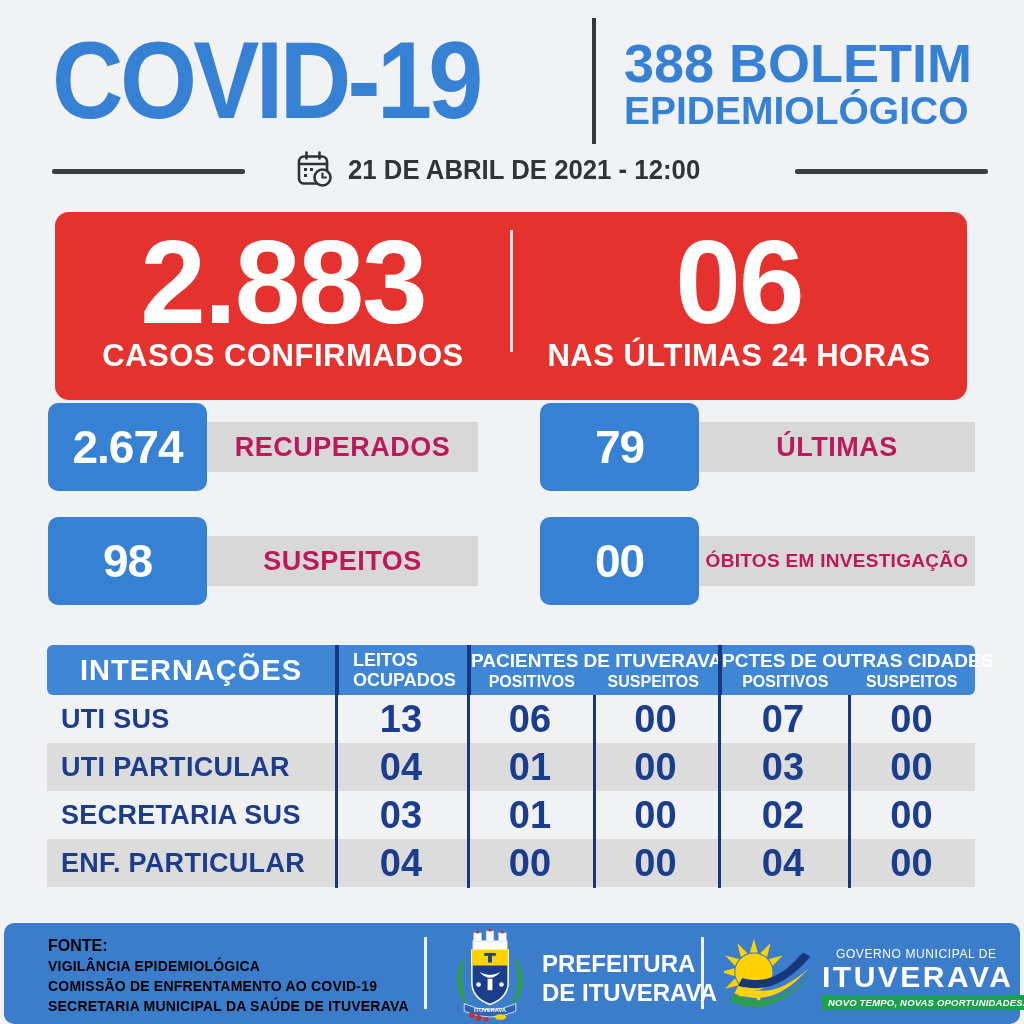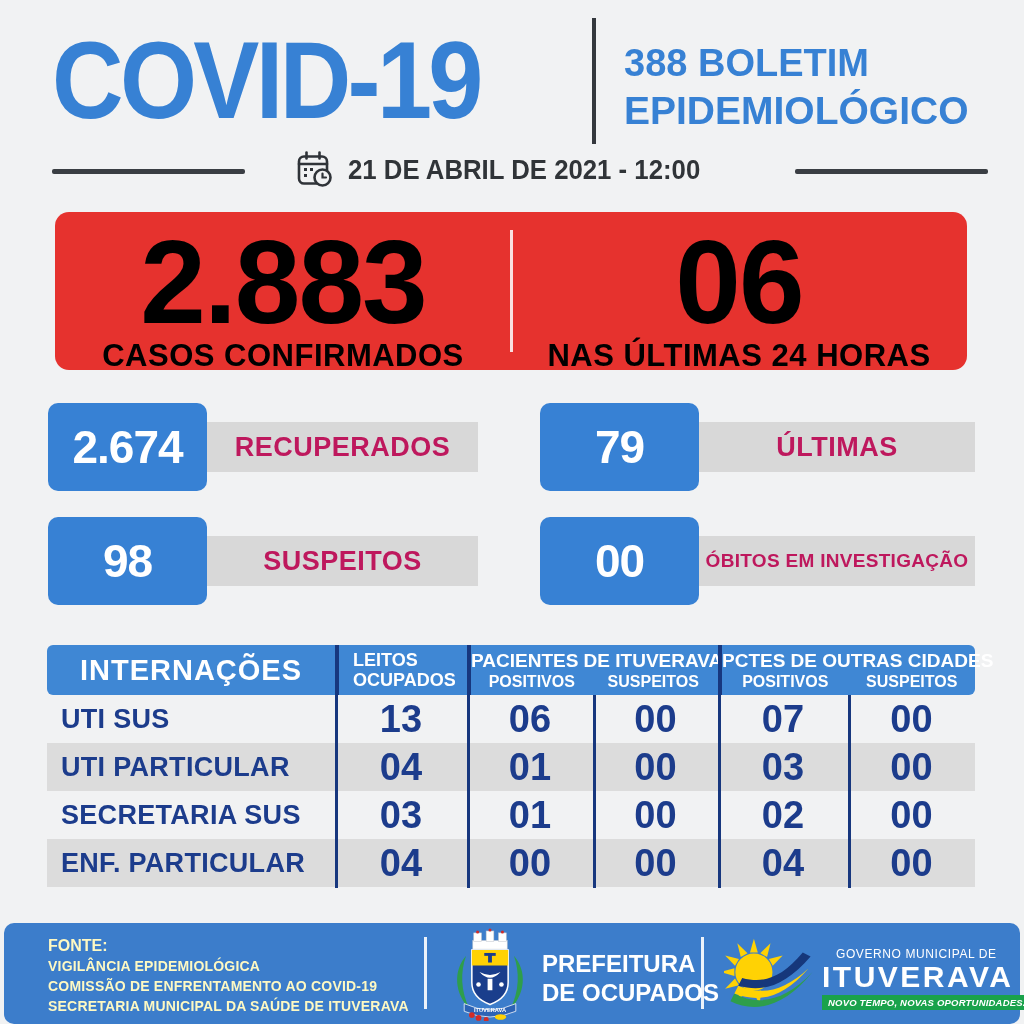--- a/index.html
+++ b/index.html
@@ -12,37 +12,37 @@
 
   
   .covid-title {
     left:52px; top:24px; width:560px;
     font-size:110px; font-weight:bold; color:#3781D4;
     letter-spacing:-4px; line-height:112px;
     transform:scaleX(0.9); transform-origin:left center; white-space:nowrap;
   }
   .title-divider { left:592px; top:18px; width:4px; height:126px; background:#34383D; }
   .bulletin { left:624px; top:38px; color:#3781D4; font-weight:bold; white-space:nowrap; }
-  .bulletin .l1 { font-size:38px; line-height:50px; letter-spacing:0px; }
+  .bulletin .l1 { font-size:54px; line-height:50px; letter-spacing:0px; }
   .bulletin .l2 { font-size:39px; line-height:45px; letter-spacing:0px; }
 
   .date-line { height:5px; background:#3A3E43; border-radius:2px; }
   .dl-left  { left:52px;  top:169px; width:193px; }
   .dl-right { left:795px; top:169px; width:193px; }
   .cal-icon { left:296px; top:150px; width:38px; height:40px; }
   .date-text {
     left:348px; top:154px; width:440px;
     font-size:28px; font-weight:bold; color:#303438; white-space:nowrap;
     transform:scaleX(0.92); transform-origin:left center;
   }
 
   
   .red-banner {
-    left:55px; top:212px; width:912px; height:158px;
-    background:#E6322E; border-radius:14px; display:flex; color:#000000;
+    left:55px; top:212px; width:912px; height:188px;
+    background:#E6322E; border-radius:14px; display:flex; color:#ffffff;
   }
   .rb-half { width:50%; position:relative; text-align:center; }
   .rb-num { font-size:118px; line-height:112px; font-weight:bold; margin-top:14px; letter-spacing:-2px; }
   .rb-label { font-size:31px; font-weight:bold; letter-spacing:0.5px; margin-top:0px; }
   .rb-divider { position:absolute; left:calc(50% - 1px); top:18px; width:3px; height:122px; background:#FBEAEA; opacity:0.95; }
 
   
   .stat { position:absolute; height:88px; }
   #stat0 { left:48px;  top:403px; width:430px; }
   #stat1 { left:540px; top:403px; width:435px; }
@@ -78,21 +78,21 @@
   .trow { position:absolute; left:0; width:928px; height:48px; }
   .trow.stripe { background:#DCDCDC; }
   .trow .rlabel { position:absolute; left:14px; top:0; line-height:48px; font-size:27px; font-weight:bold; color:#1C3C8C; letter-spacing:0.3px; white-space:nowrap; }
   .trow .v { position:absolute; top:0; line-height:48px; text-align:center; font-size:38px; font-weight:bold; color:#1C3C8C; }
   .c1 { left:288px; width:132px; } .c2 { left:420px; width:126px; }
   .c3 { left:546px; width:125px; } .c4 { left:671px; width:130px; }
   .c5 { left:801px; width:127px; }
 
   
   .footer { left:4px; top:923px; width:1016px; height:101px; background:#3C7DCB; border-radius:10px; }
-  .f-src { position:absolute; left:44px; top:13px; color:#fef9c3; font-weight:bold; }
+  .f-src { position:absolute; left:44px; top:13px; color:#000000; font-weight:bold; }
   .f-src .s1 { font-size:16px; line-height:20px; }
   .f-src .s { font-size:14px; line-height:20px; letter-spacing:0.2px; white-space:nowrap; }
   .f-div { position:absolute; top:14px; width:3px; height:72px; background:#fff; opacity:0.9; }
   .f-div1 { left:420px; } .f-div2 { left:697px; }
   .crest { position:absolute; left:443px; top:4px; width:86px; height:94px; }
   .f-pref { position:absolute; left:538px; top:26px; color:#fff; font-weight:bold; font-size:24px; line-height:29px; white-space:nowrap; }
   .sunlogo { position:absolute; left:720px; top:8px; width:94px; height:86px; }
   .f-gov { position:absolute; left:818px; top:24px; color:#fff; width:195px; }
   .f-gov .g-small { font-size:12px; font-weight:normal; letter-spacing:0.6px; padding-left:14px; white-space:nowrap; }
   .f-gov .g-name { font-size:30px; font-weight:bold; letter-spacing:2.5px; line-height:31px; white-space:nowrap; }
@@ -271,21 +271,21 @@
       <text x="45" y="89" text-anchor="middle" font-size="6" font-weight="bold" fill="#FFFFFF">ITUVERAVA</text>
 
       <circle cx="26" cy="92" r="3" fill="#D12C28"></circle>
       <circle cx="33" cy="95" r="3" fill="#D12C28"></circle>
       <circle cx="41" cy="96.5" r="2.6" fill="#D12C28"></circle>
       <ellipse cx="56" cy="94" rx="6" ry="3" fill="#FFD204"></ellipse>
     </svg>
 
     <div class="f-pref">
       <div>PREFEITURA</div>
-      <div>DE OCUPADOS</div>
+      <div>DE ITUVERAVA</div>
     </div>
 
     <div class="f-div f-div2"></div>
 
     <svg class="sunlogo" viewBox="0 0 95 88">
       <g fill="#FFD204">
         <g transform="rotate(-150 30 42)">
             <polygon points="30,8 26,22 34,22"></polygon>
           </g>
         <g transform="rotate(-120 30 42)">

